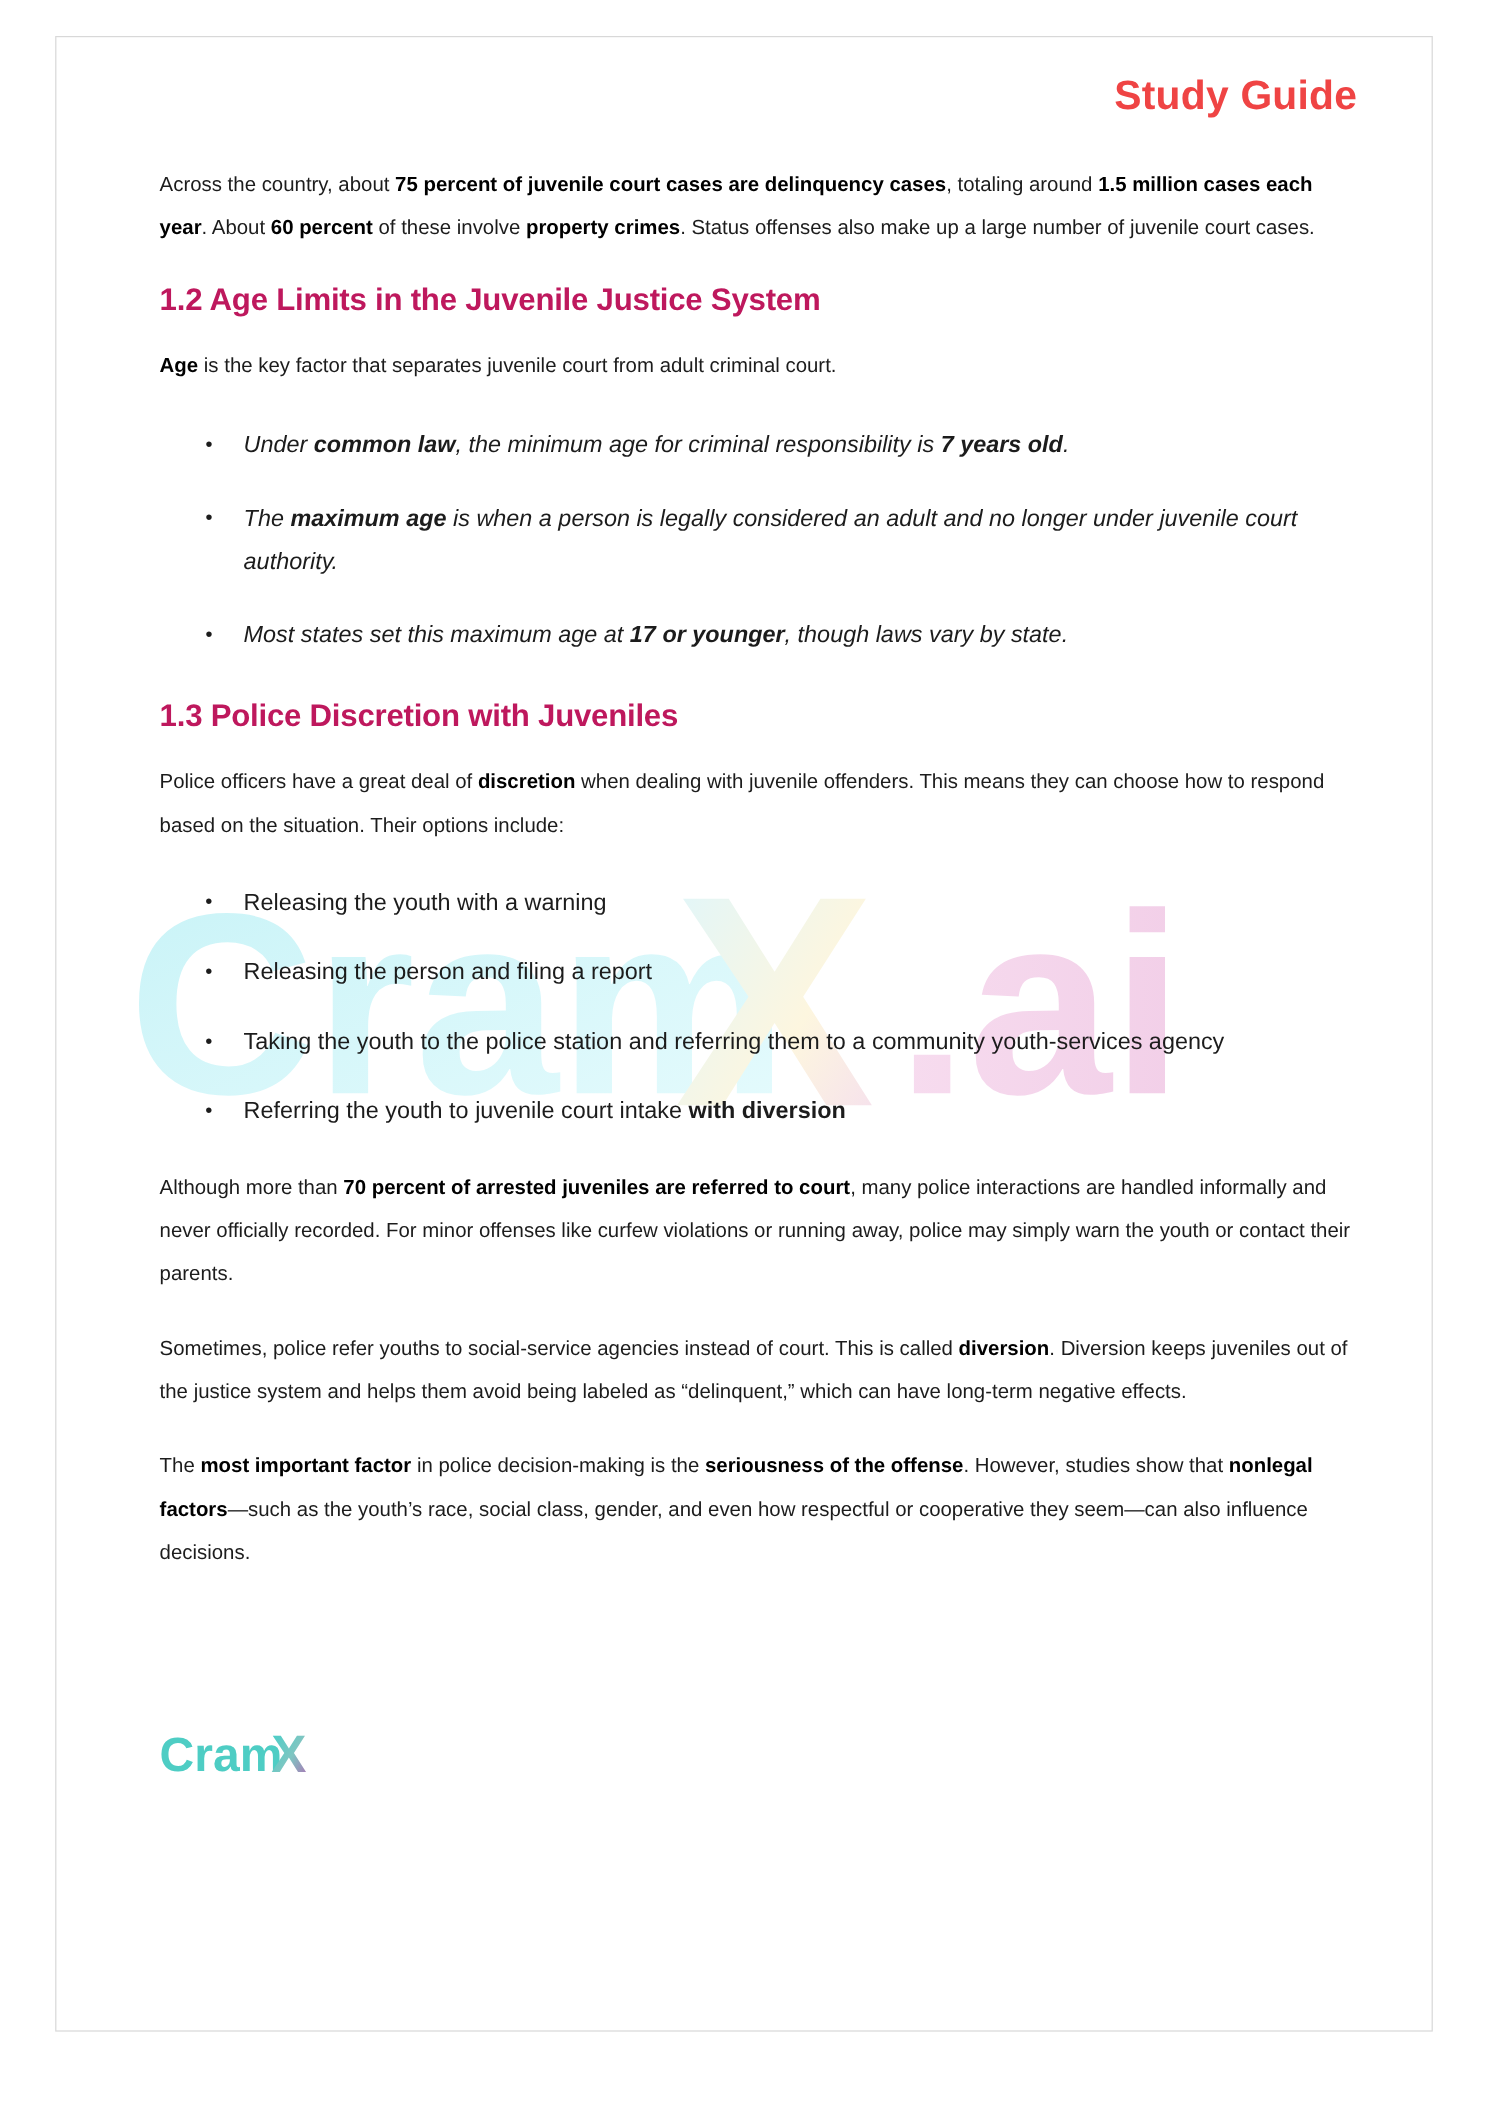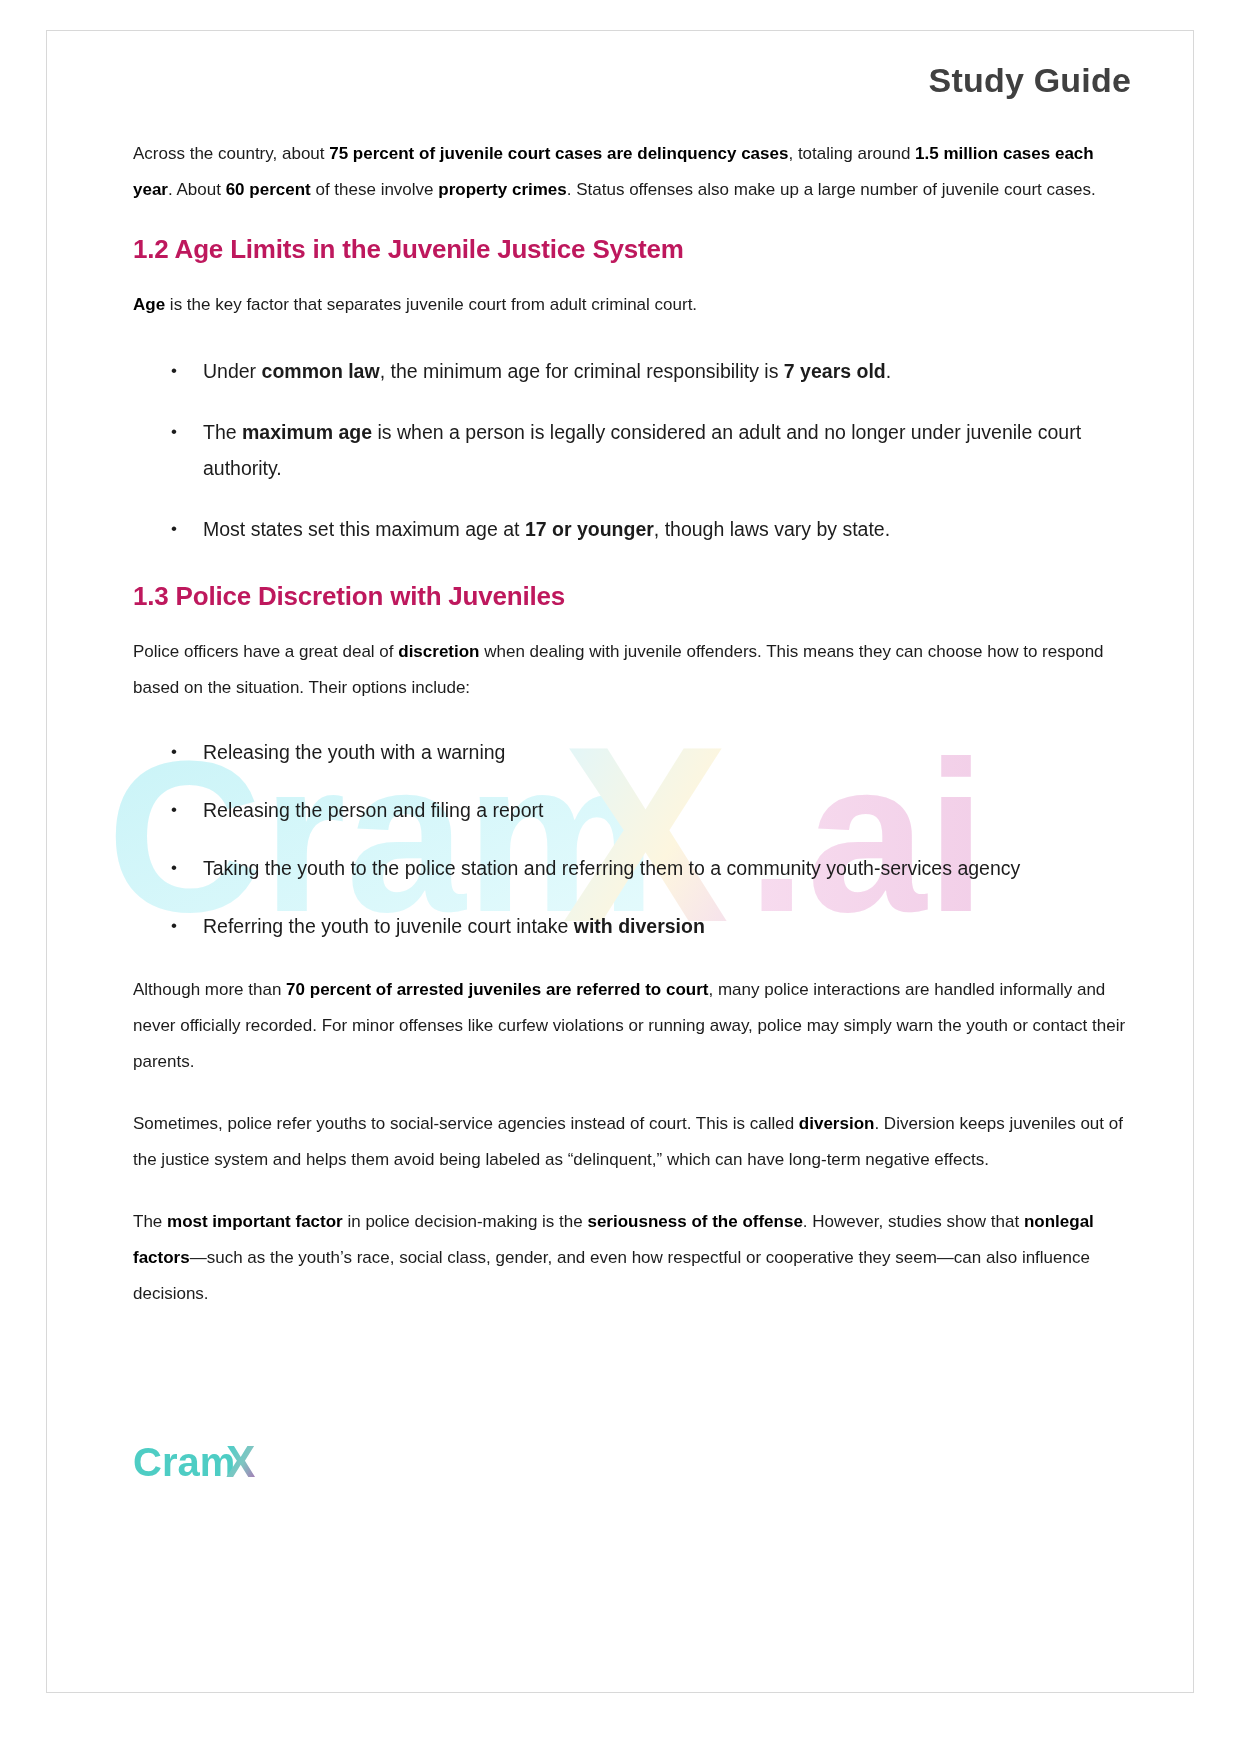--- a/index.html
+++ b/index.html
@@ -45,21 +45,21 @@
     pointer-events: none;
     z-index: 0;
   }
   .watermark svg { display: block; width: 100%; height: 100%; }
 
   
   .doc-title {
     text-align: right;
     font-size: 34px;
     font-weight: bold;
-    color: #404040;
+    color: #ef4444;
     letter-spacing: 0.2px;
     margin: 0 0 36px 0;
     position: relative;
     z-index: 2;
   }
 
   
   .para {
     font-size: 17px;
     line-height: 36px;
@@ -105,21 +105,21 @@
     content: "\2022";
     position: absolute;
     left: 38px;
     top: 0;
     font-size: 17px;
     color: #1c1c1c;
     line-height: 36px;
   }
   ul.bullets.compact li { margin-bottom: 22px; }
   ul.bullets.s13 { margin-top: 28px; margin-bottom: 28px; }
-  ul.bullets.s12 { margin-top: 30px; margin-bottom: 34px; }
+  ul.bullets.s12 { margin-top: 30px; margin-bottom: 34px; font-style: italic; }
 
   
   .footer-logo {
     position: absolute;
     left: 86px;
     top: 1408px;
     z-index: 3;
     display: flex;
     align-items: center;
   }

